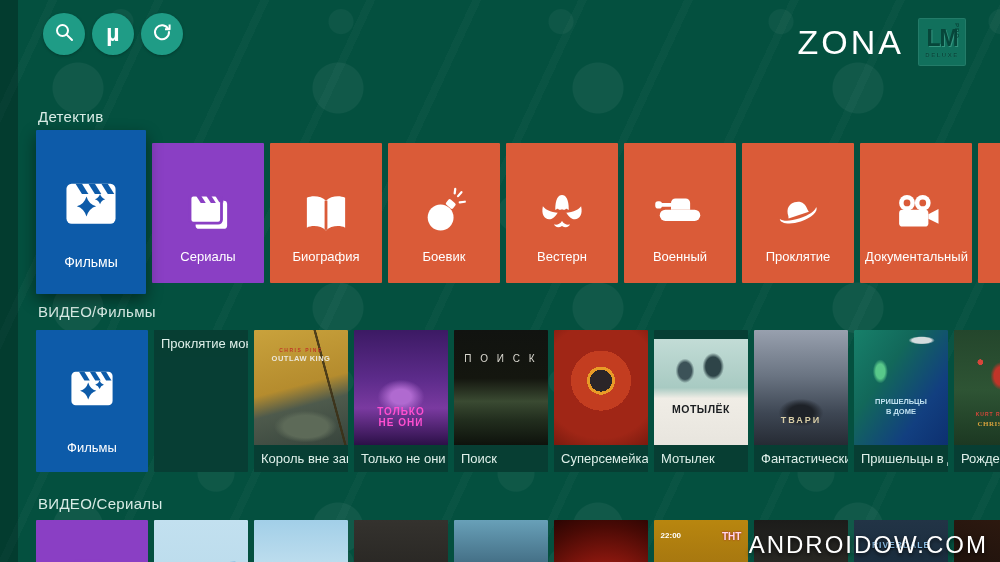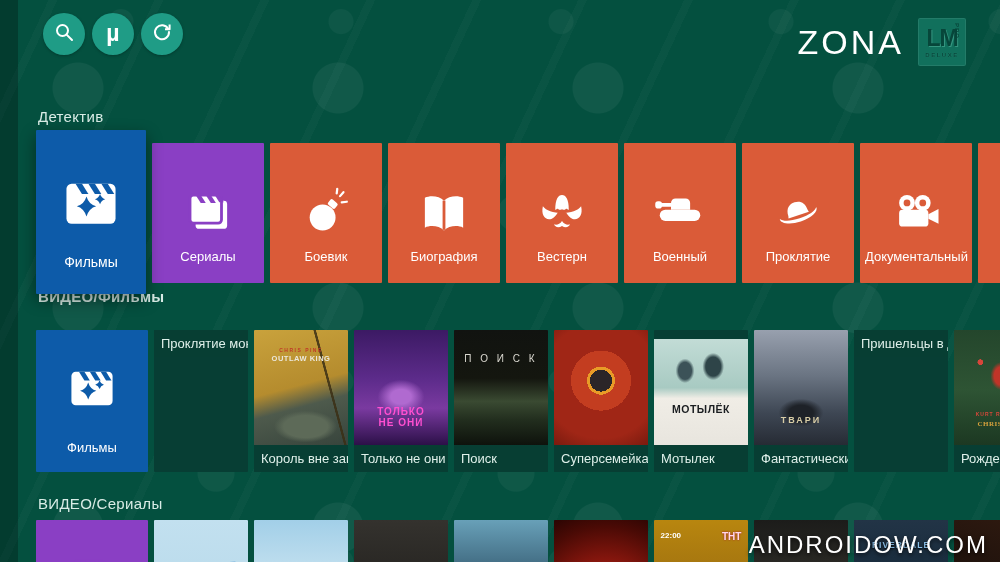--- a/index.html
+++ b/index.html
@@ -28,21 +28,21 @@
 
   .brand{position:absolute;top:18px;right:34px;display:flex;align-items:center;gap:14px;}
   .brand-name{color:#fff;font-size:34px;font-weight:300;letter-spacing:3px;}
   .lm-logo{width:48px;height:48px;background:#11705c;border-radius:2px;position:relative;display:flex;flex-direction:column;align-items:center;justify-content:center;box-shadow:inset 0 0 0 1px rgba(255,255,255,.08);}
   .lm-letters{font-size:23px;font-weight:700;color:#07463a;letter-spacing:-1px;line-height:1;text-shadow:1px 1px 0 rgba(120,220,195,.35);}
   .lm-deluxe{font-size:6px;font-weight:700;color:#07463a;letter-spacing:1.5px;margin-top:2px;text-shadow:0 0 1px rgba(120,220,195,.3);}
   .lm-pro{position:absolute;right:1px;top:10px;font-size:6px;font-weight:700;color:#07463a;transform:rotate(90deg);letter-spacing:1px;}
 
   .section-label{position:absolute;left:38px;color:#d9ece6;font-size:15px;letter-spacing:.3px;}
   #categories-label{top:108px;}
-  #movies-label{top:288px;font-weight:bold;}
+  #movies-label{top:303px;}
   #series-label{top:495px;}
 
   .row{position:absolute;left:36px;display:flex;gap:6px;align-items:flex-start;width:980px;}
   #row-categories{top:130px;}
   #row-movies{top:330px;}
   #row-series{top:520px;}
 
   
   .cat-tile{flex:0 0 auto;width:112px;height:140px;margin-top:13px;position:relative;cursor:pointer;border-radius:1px;}
   .cat-tile.focused{width:110px;height:164px;margin-top:0;box-shadow:0 6px 16px rgba(0,0,0,.45);z-index:2;}
@@ -190,36 +190,36 @@
           <g fill="var(--tc)">
             <path d="M13 8 h4.5 l4.5 7 h-4.5 z"></path>
             <path d="M22 8 h4.5 l4.5 7 h-4.5 z"></path>
             <path d="M30 8 h4 l4 6.5 h-4 z"></path>
           </g>
         </svg></div>
     <div class="cat-label">Сериалы</div>
   </div>
     <div class="cat-tile" style="--tc: #da5b38; background: rgb(218, 91, 56);">
     <div class="cat-icon"><svg viewBox="0 0 48 48" width="100%" height="100%">
+          <path d="M24 13 C20 9 12 8 7 10.5 V37 c5 -2.5 13 -1.5 17 2.5 c4 -4 12 -5 17 -2.5 V10.5 C36 8 28 9 24 13 z" fill="#fff"></path>
+          <path d="M24 13 V39" stroke="var(--tc)" stroke-width="2.5"></path>
+        </svg></div>
+    <div class="cat-label">Биография</div>
+  </div>
+    <div class="cat-tile" style="--tc: #da5b38; background: rgb(218, 91, 56);">
+    <div class="cat-icon"><svg viewBox="0 0 48 48" width="100%" height="100%">
           <circle cx="21" cy="28" r="11.5" fill="#fff"></circle>
           <rect x="26" y="13" width="8" height="6" rx="1.5" fill="#fff" transform="rotate(40 30 16)"></rect>
           <g stroke="#fff" stroke-width="2" stroke-linecap="round">
             <path d="M36.5 9 l3 -3.5"></path>
             <path d="M38 14.5 l4.5 -.5"></path>
             <path d="M33.5 6.5 l.5 -4"></path>
           </g>
         </svg></div>
     <div class="cat-label">Боевик</div>
-  </div>
-    <div class="cat-tile" style="--tc: #da5b38; background: rgb(218, 91, 56);">
-    <div class="cat-icon"><svg viewBox="0 0 48 48" width="100%" height="100%">
-          <path d="M24 13 C20 9 12 8 7 10.5 V37 c5 -2.5 13 -1.5 17 2.5 c4 -4 12 -5 17 -2.5 V10.5 C36 8 28 9 24 13 z" fill="#fff"></path>
-          <path d="M24 13 V39" stroke="var(--tc)" stroke-width="2.5"></path>
-        </svg></div>
-    <div class="cat-label">Биография</div>
   </div>
     <div class="cat-tile" style="--tc: #da5b38; background: rgb(218, 91, 56);">
     <div class="cat-icon"><svg viewBox="0 0 48 48" width="100%" height="100%" fill="#fff">
           <path d="M18 21 c0 -9 2.5 -13 6 -13 s6 4 6 13 z"></path>
           <path d="M7 18 c-2 9 3 13 8 11 c2.5 -1 4 -3.5 5 -5 h8 c1 1.5 2.5 4 5 5 c5 2 10 -2 8 -11 c-3 4 -9 6 -17 6 s-14 -2 -17 -6 z"></path>
           <g fill="var(--tc)">
             <circle cx="20" cy="21.5" r="1.2"></circle>
             <circle cx="24" cy="22" r="1.2"></circle>
             <circle cx="28" cy="21.5" r="1.2"></circle>
           </g>
@@ -325,20 +325,24 @@
       </div>
     <div class="caption">Мотылек</div>
   </div>
     <div class="poster">
     <div class="art a-beasts">
         <div class="pline ln-tvari">ТВАРИ</div>
       </div>
     <div class="caption">Фантастические...</div>
   </div>
     <div class="poster">
+    <div class="art a-aliens">
+        <div class="pline ln-aliens1">ПРИШЕЛЬЦЫ</div>
+        <div class="pline ln-aliens2">В ДОМЕ</div>
+      </div>
     <div class="caption">Пришельцы в до...</div>
   </div>
     <div class="poster">
     <div class="art a-xmas">
         <div class="pline ln-kurt">KURT RUSSELL</div>
         <div class="pline ln-xmas">CHRISTMAS</div>
       </div>
     <div class="caption">Рождествен</div>
   </div>
   </div>

